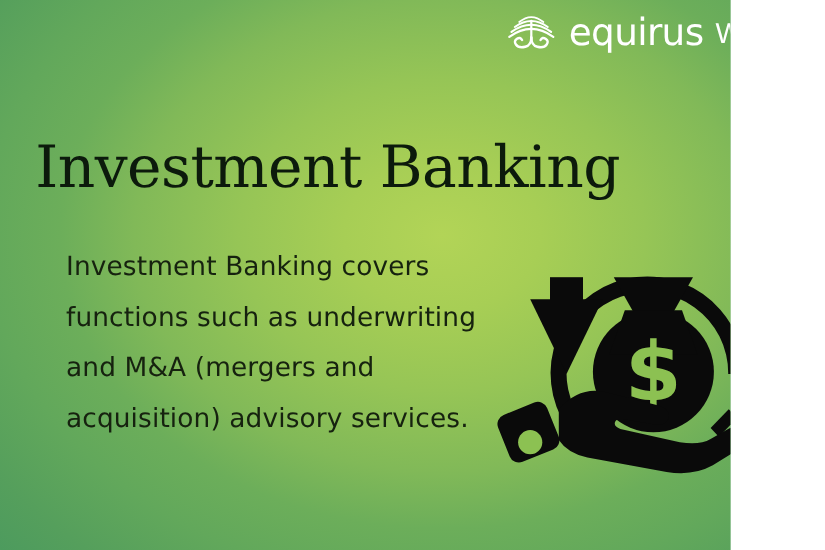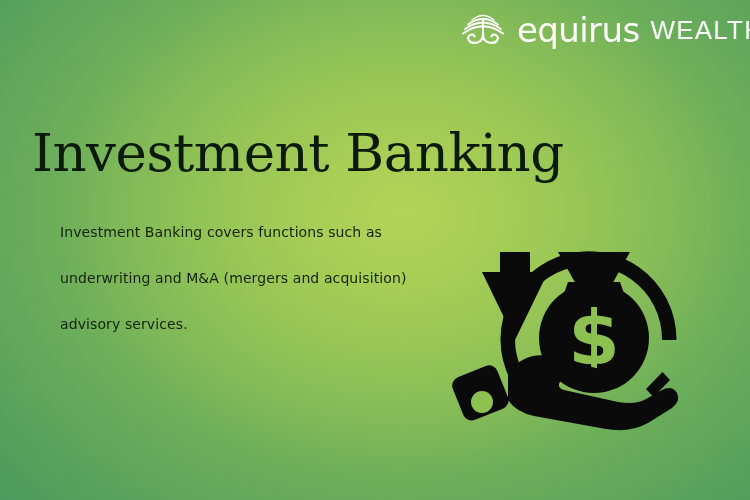--- a/index.html
+++ b/index.html
@@ -8,21 +8,21 @@
   }
   body {
     width: 750px;
     height: 500px;
     overflow: hidden;
     font-family: "Liberation Sans", sans-serif;
   }
 
   #slide {
     position: relative;
-    width: 750px;
+    width: 664px;
     height: 500px;
     overflow: hidden;
     background-color: #4e9e5c;
     background-image:
       radial-gradient(ellipse 560px 430px at 402px 214px,
         #b0d357 0%,
         #a6cd55 16%,
         #95c457 33%,
         #80b859 50%,
         #६9ac5a 62%,
@@ -97,21 +97,21 @@
   }
 
   
   .body-copy {
     position: absolute;
     left: 60px;
     top: 195px;
     width: 380px;
     color: #16220f;
     font-family: "DejaVu Sans", "Liberation Sans", sans-serif;
-    font-size: 14px;
+    font-size: 24px;
     font-weight: 400;
     line-height: 46px;
     letter-spacing: 0.1px;
   }
 
   
   .illustration {
     position: absolute;
     left: 448px;
     top: 222px;

